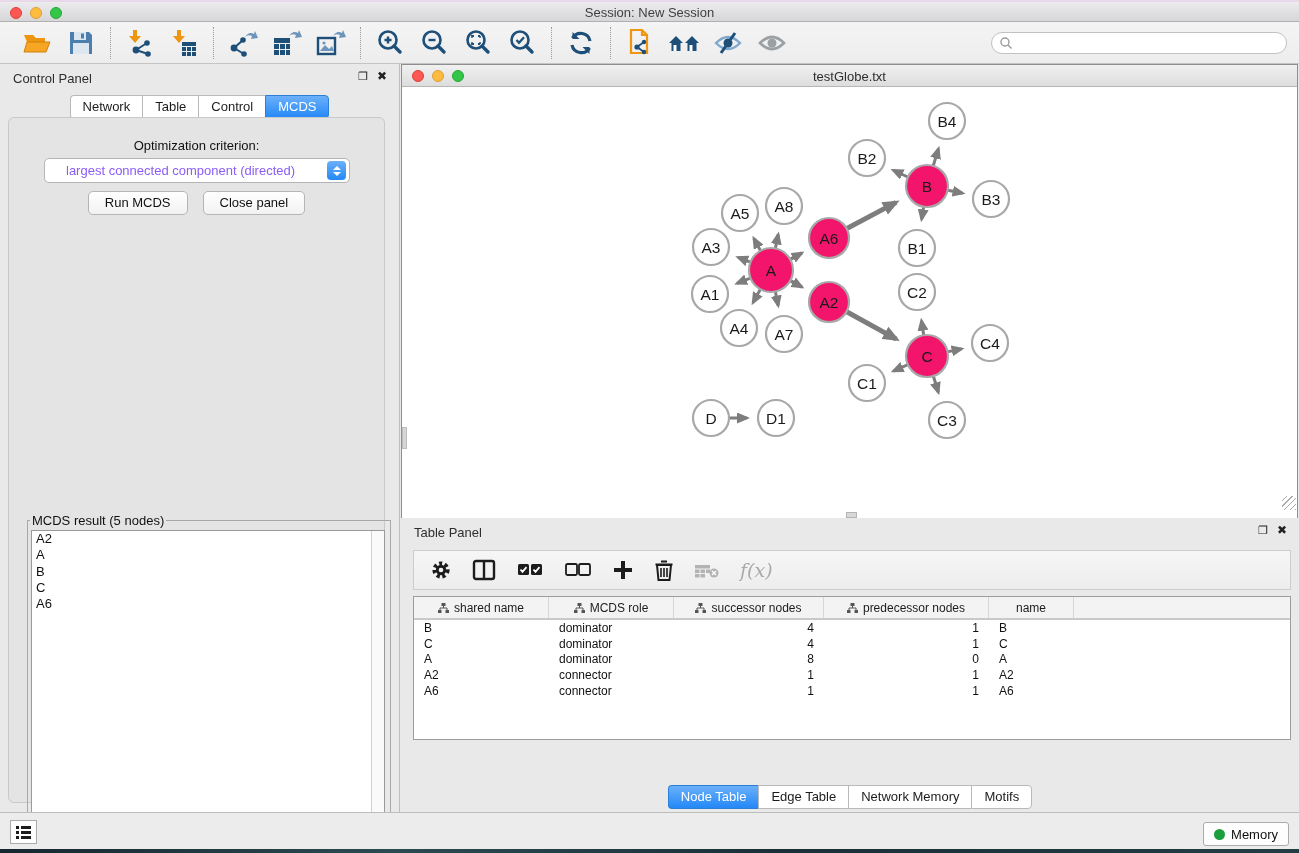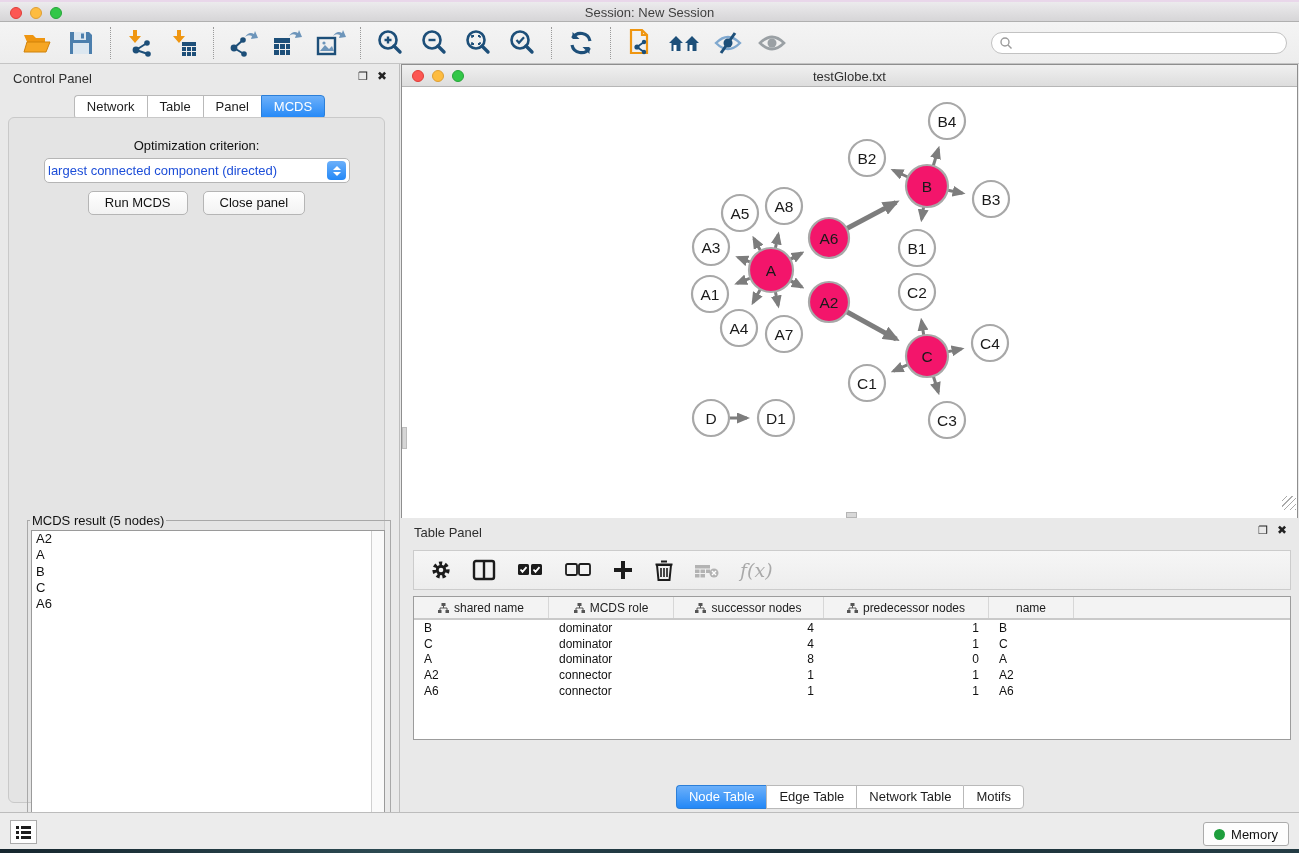--- a/index.html
+++ b/index.html
@@ -39,21 +39,21 @@
   .seg { display:flex; }
   .seg .tab { font-size:13px; padding:3px 12px 4px; background:#fff; border:1px solid #b9b9b9; border-right:none; color:#1c1c1c; }
   .seg .tab:first-child { border-radius:4px 0 0 4px; }
   .seg .tab:last-child { border-radius:0 4px 4px 0; border-right:1px solid #b9b9b9; }
   .seg .tab.active { background:linear-gradient(#6cb0fa,#2388f7); border-color:#2c7fd8; color:#fff; }
   #cp-content { position:absolute; left:8px; top:53px; width:377px; height:686px; background:#e4e4e4;
     border:1px solid #c9c9c9; border-radius:6px; }
   #opt-label { position:absolute; width:100%; text-align:center; top:20px; font-size:13px; color:#111; }
   #opt-select { position:absolute; left:35px; top:40px; width:306px; height:25px; background:#fff;
     border:1px solid #b5b5b5; border-radius:5px; display:flex; align-items:center; }
-  #opt-select .val { flex:1; font-size:13px; color:#1d4ed8; padding-left:3px; white-space:nowrap; overflow:hidden; }
+  #opt-select .val { flex:1; font-size:13px; color:#8b5cf6; padding-left:21px; white-space:nowrap; overflow:hidden; }
   #opt-select .stepper { width:19px; height:19px; margin-right:3px; border-radius:4px;
     background:linear-gradient(#6cb0fa,#2388f7); display:flex; flex-direction:column; align-items:center; justify-content:center; gap:2px; }
   .tri-up { width:0; height:0; border-left:4px solid transparent; border-right:4px solid transparent; border-bottom:4px solid #fff; }
   .tri-dn { width:0; height:0; border-left:4px solid transparent; border-right:4px solid transparent; border-top:4px solid #fff; }
   .btn-row { position:absolute; top:73px; width:100%; display:flex; justify-content:center; gap:15px; }
   .mac-btn { background:linear-gradient(#ffffff,#f2f2f2); border:1px solid #b5b5b5; border-radius:5px;
     font-size:13px; color:#111; padding:3px 16px 4px; font-family:"Liberation Sans",sans-serif; }
   #mcds-fieldset { position:absolute; left:18px; top:395px; width:364px; height:340px;
     border:1px solid #a8a8a8; margin:0; }
   #mcds-fieldset legend { font-size:13px; color:#111; padding:0 2px; margin-left:2px; }
@@ -282,21 +282,21 @@
       <div class="panel-title">Control Panel</div>
       <div class="win-btns">
         <span class="wb float">❐</span>
         <span class="wb">✖</span>
       </div>
     </div>
     <div class="ctab-row">
       <div class="seg" id="cp-tabs">
           <div class="tab">Network</div>
           <div class="tab">Table</div>
-          <div class="tab">Panel</div>
+          <div class="tab">Control</div>
           <div class="tab active">MCDS</div>
         </div>
     </div>
     <div id="cp-content">
       <div id="opt-label">Optimization criterion:</div>
       <div id="opt-select">
         <div class="val">largest connected component (directed)</div>
         <div class="stepper">
           <div class="tri-up"></div>
             <div class="tri-dn"></div>
@@ -577,21 +577,21 @@
             <div class="c col2 num">1</div>
             <div class="c col3 num">1</div>
             <div class="c col4">A6</div>
           </div>
         </div>
     </div>
     <div id="tp-tabs">
       <div class="seg" id="tp-tabbar">
           <div class="tab active">Node Table</div>
           <div class="tab">Edge Table</div>
-          <div class="tab">Network Table</div>
+          <div class="tab">Network Memory</div>
           <div class="tab">Motifs</div>
         </div>
     </div>
   </div>
 
   <div id="status-bar" class="abs">
     <div id="console-btn">
       <svg width="17" height="15" viewBox="0 0 17 15">
         <g fill="#1c1c1c">
           <rect x="1" y="1" width="3" height="3"></rect>

